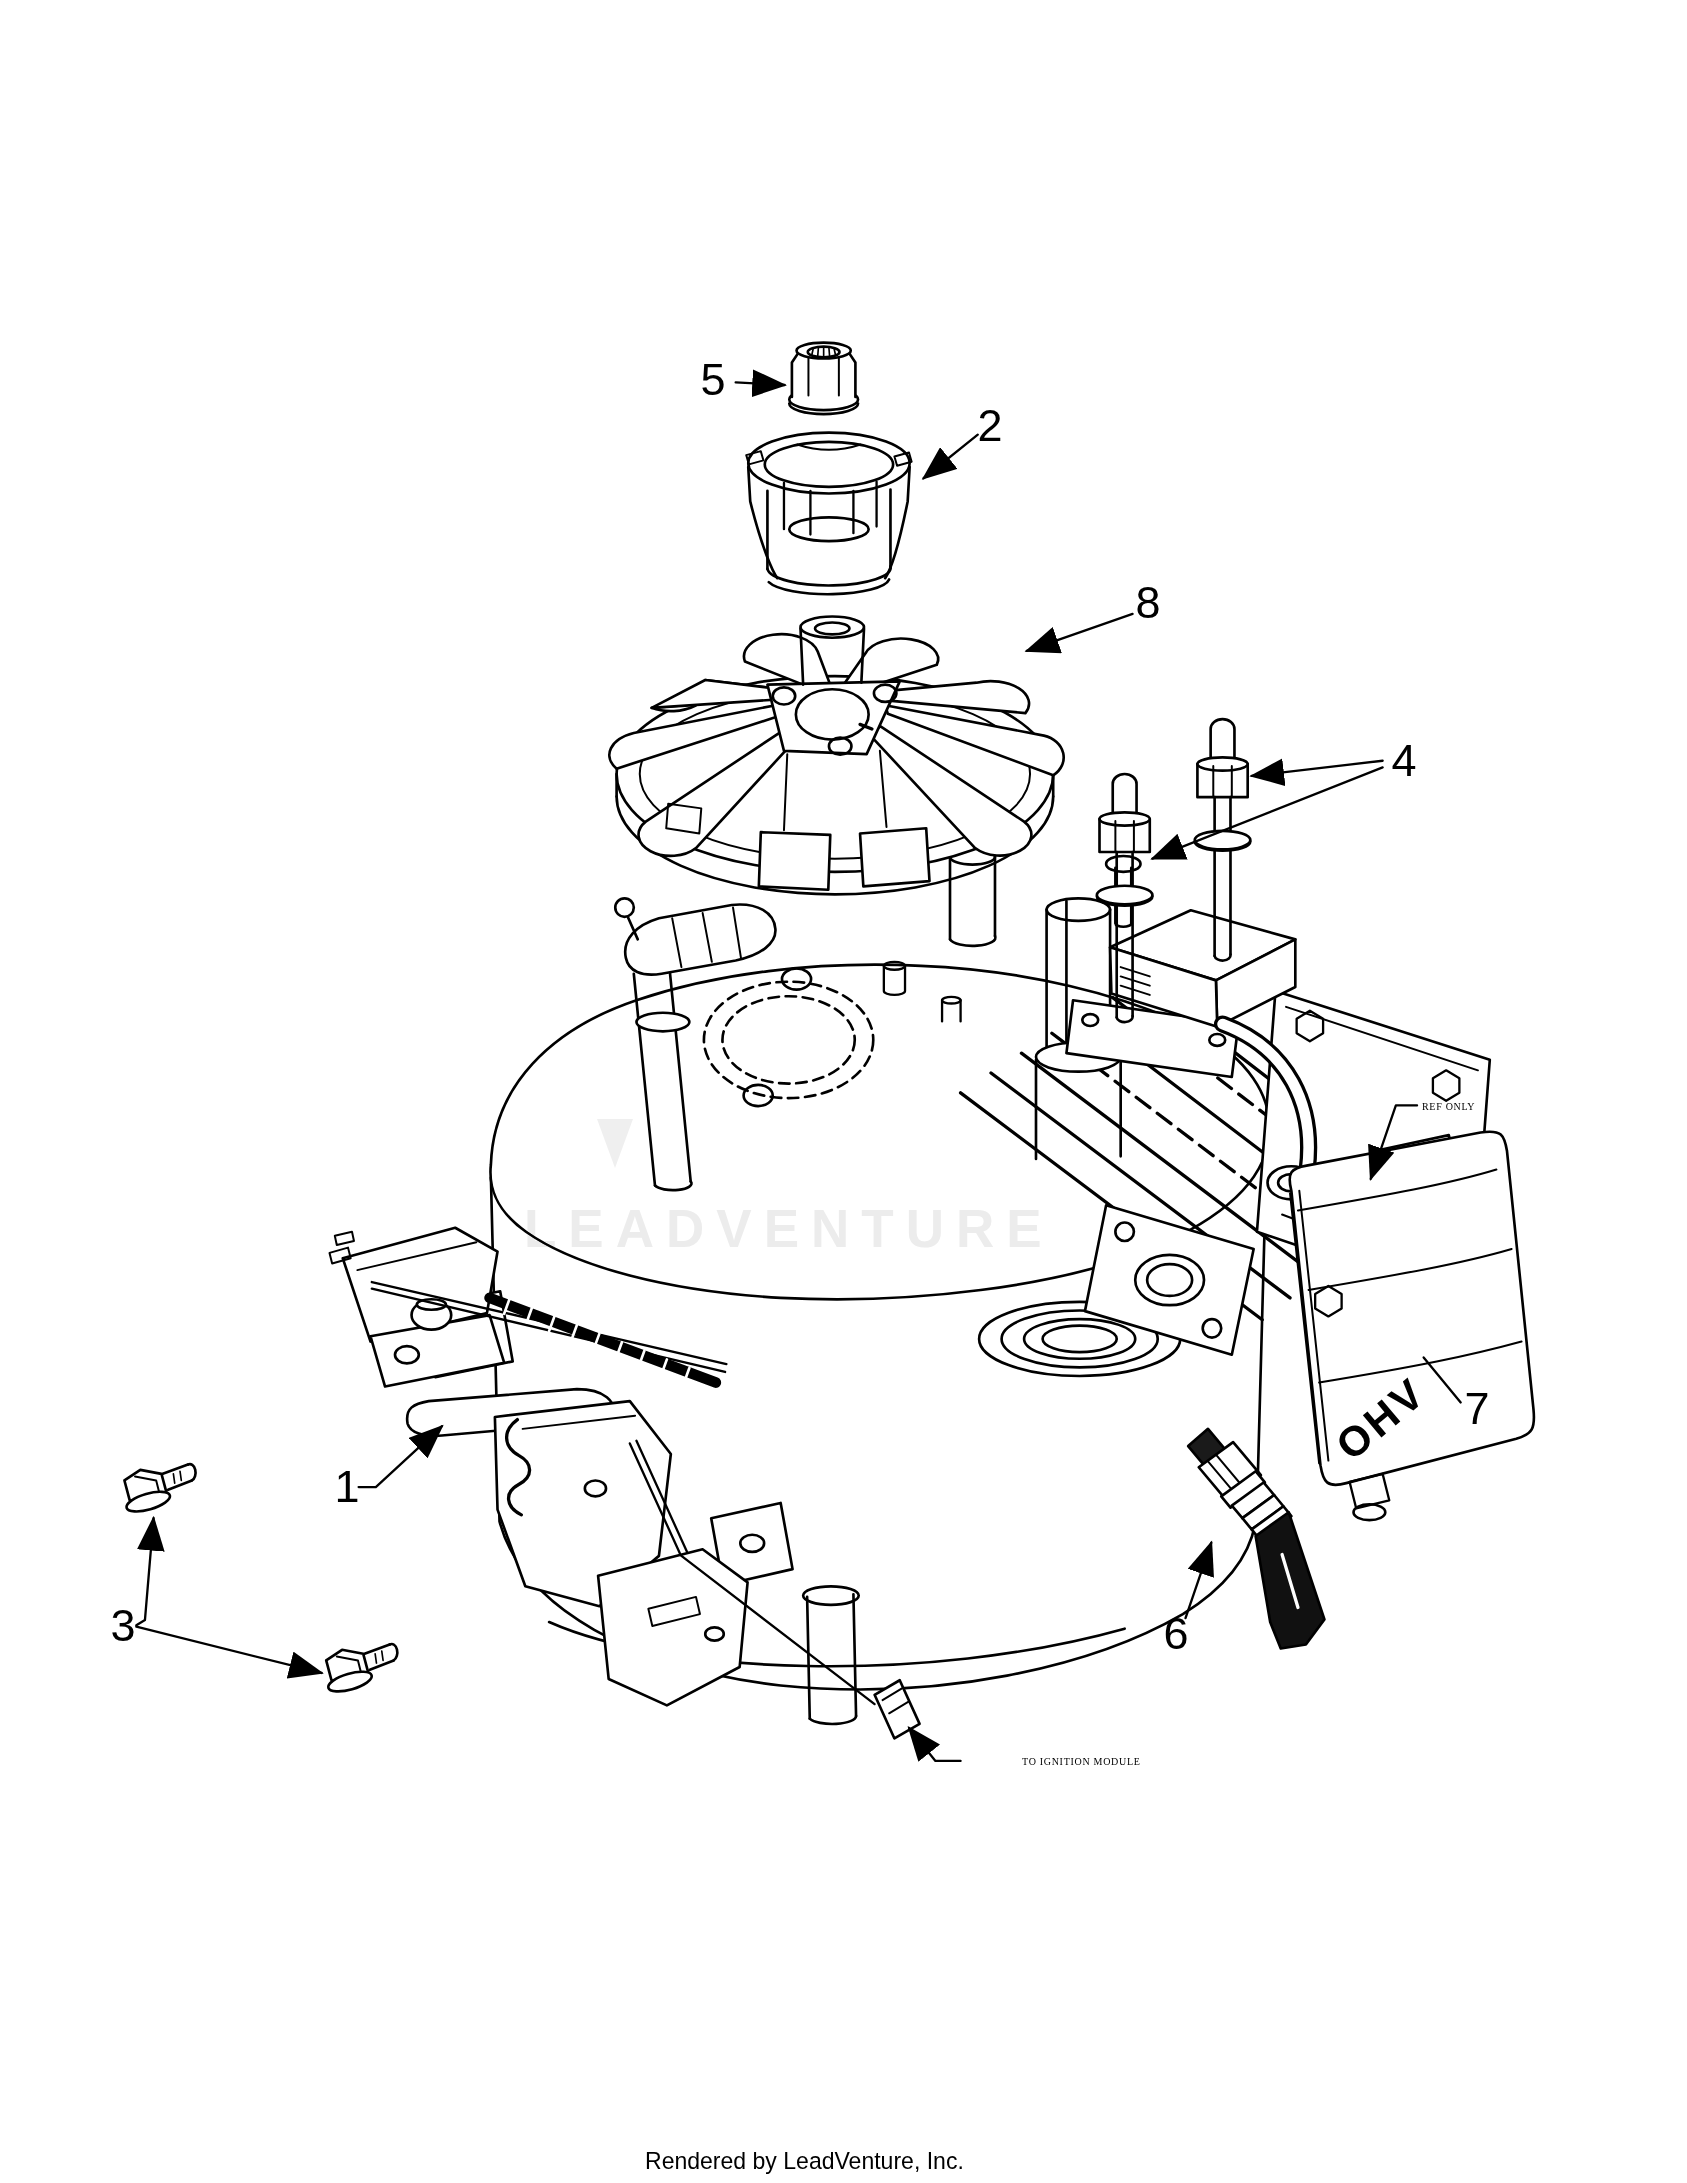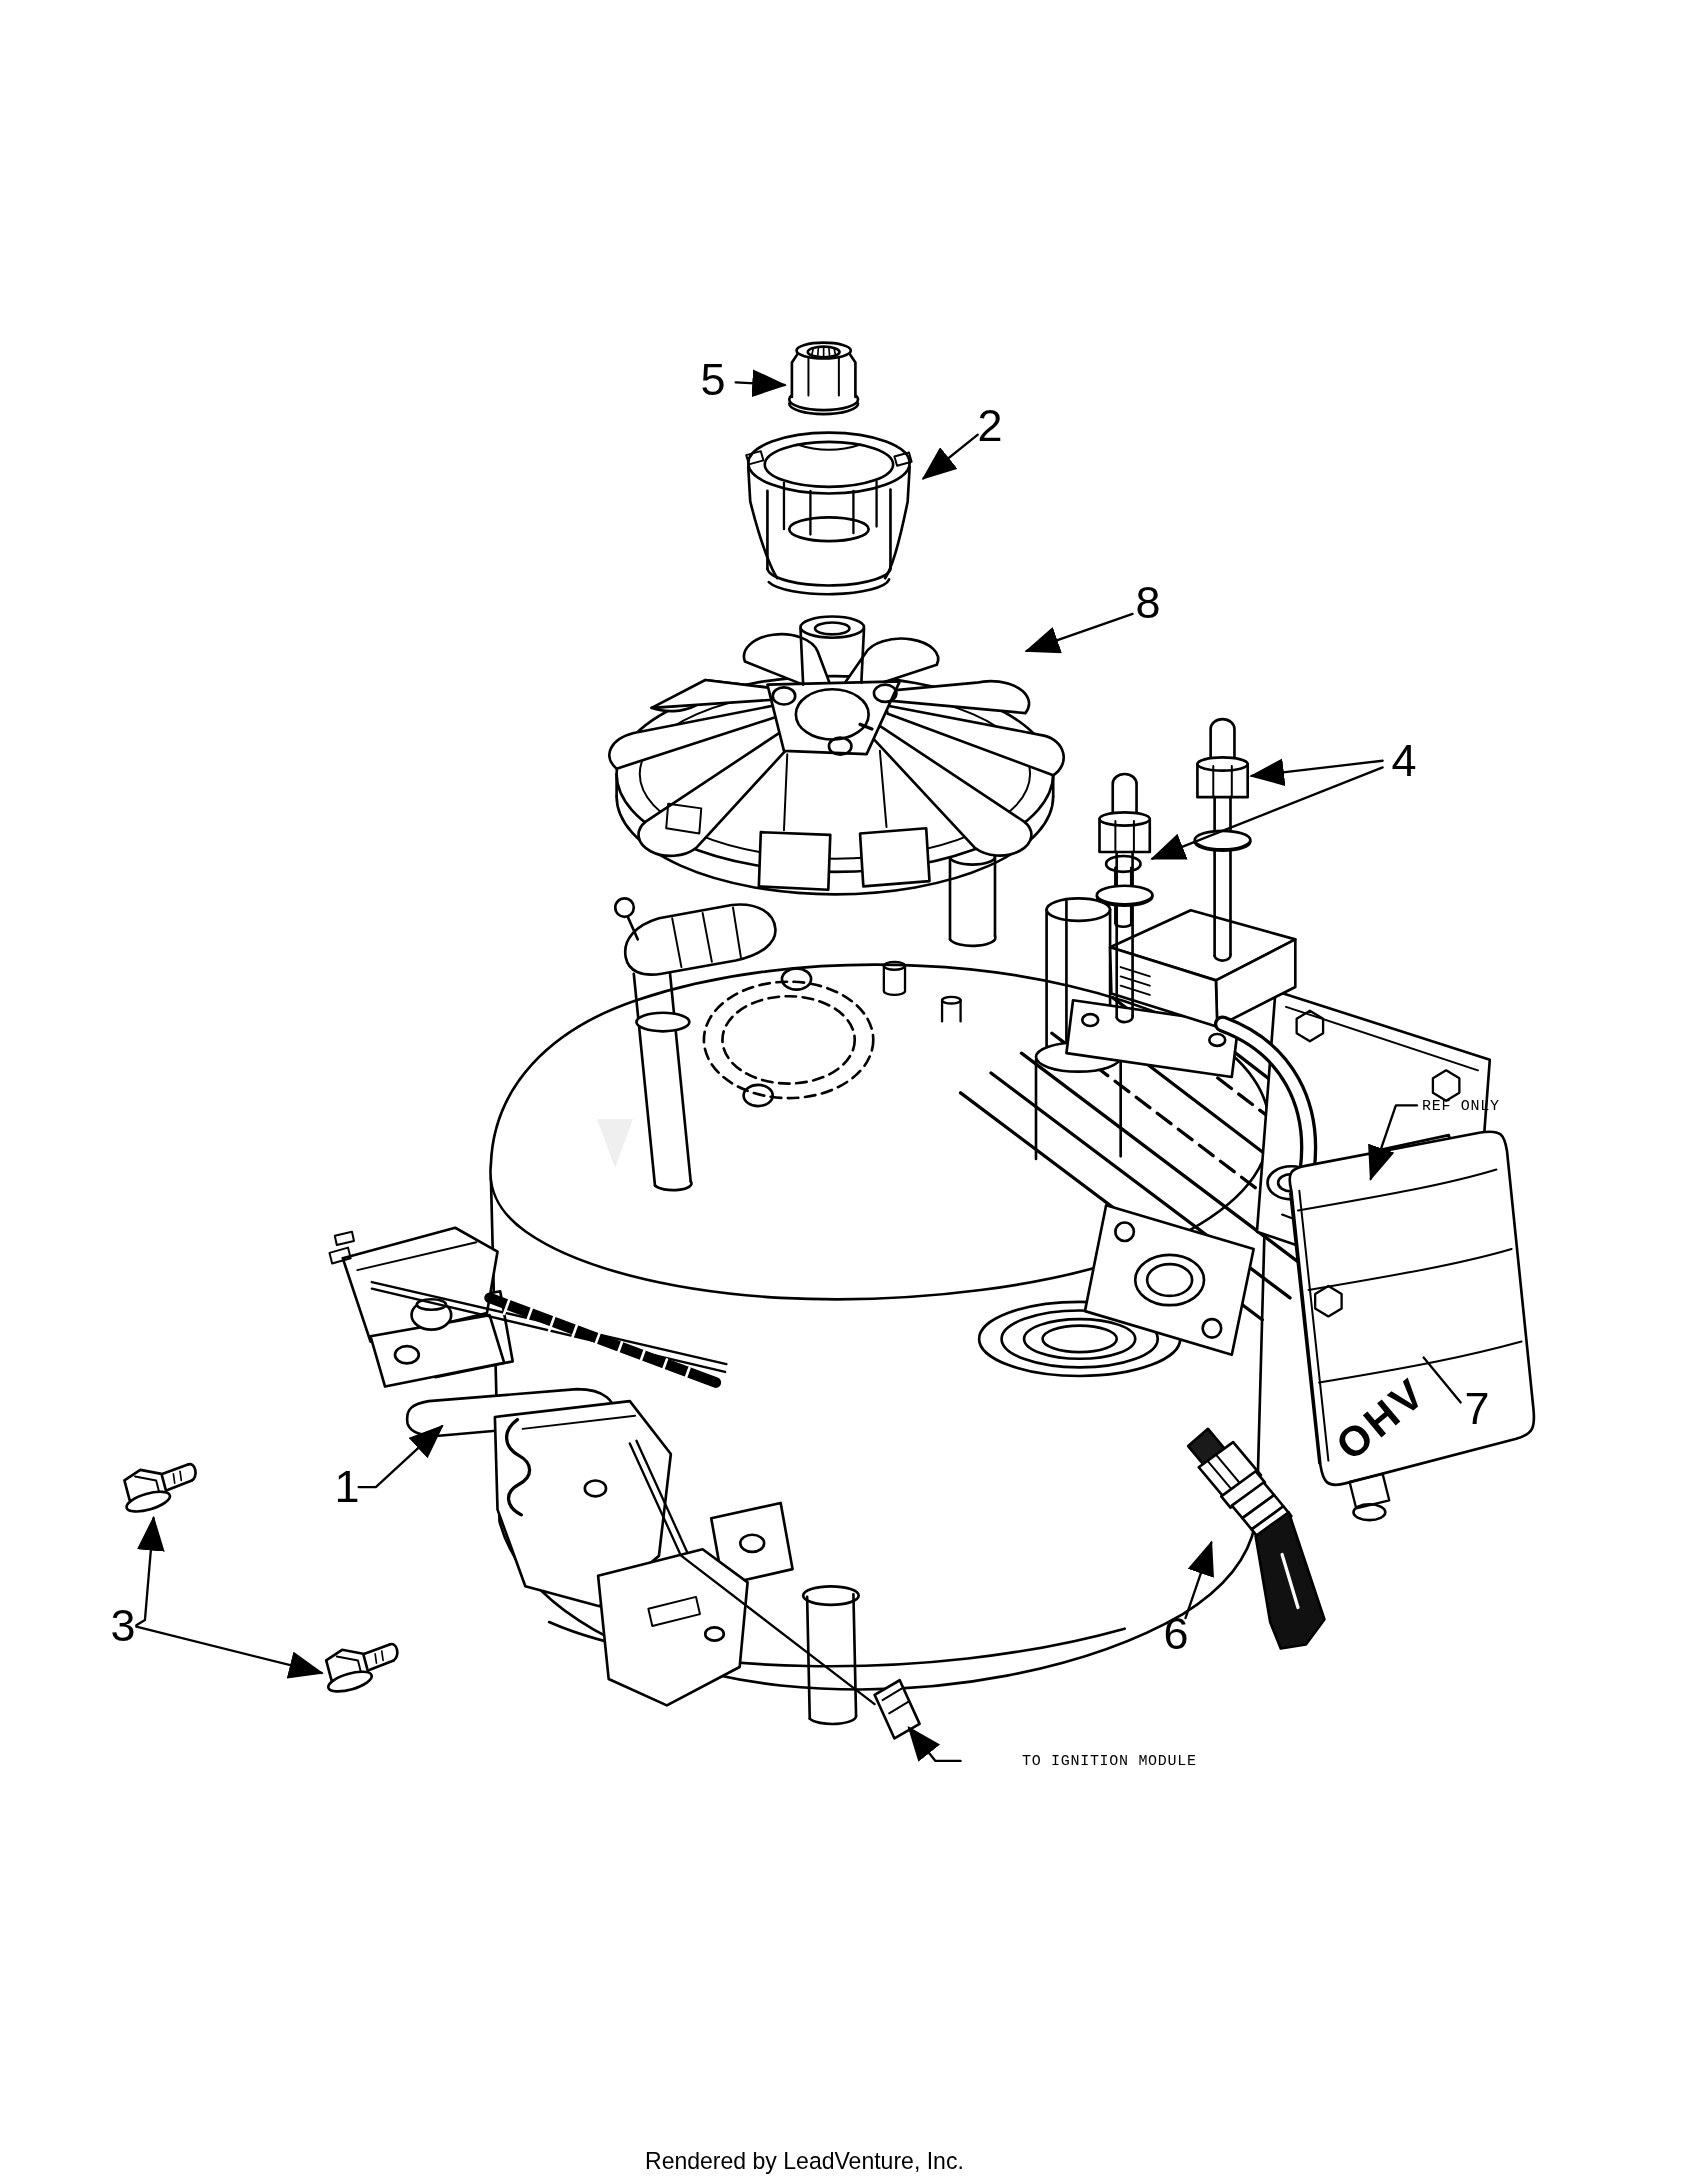--- a/index.html
+++ b/index.html
@@ -2,21 +2,21 @@
 <html style="font-size:10.6px"><head>
 <meta charset="utf-8">
 <style>
   html,body{margin:0;padding:0;background:#fff;}
   .page{position:relative;width:1687px;height:2183px;background:#fff;overflow:hidden;
         font-family:"Liberation Sans",sans-serif;}
   .art{position:absolute;left:0;top:0;z-index:1;}
   .overlay{position:absolute;z-index:3;color:#000;white-space:nowrap;}
   .callout{font-family:"Liberation Sans",sans-serif;font-size:45px;font-weight:400;
            transform:translate(-50%,-50%);}
-  .annot{font-family:Liberation Mono, monospace;font-size:15px;letter-spacing:0.7px;
+  .annot{font-family:Liberation Serif, serif;font-size:10px;letter-spacing:0.7px;
          transform:translateY(-50%);text-align:right;}
   .ohv{font-family:"Liberation Sans",sans-serif;font-size:42px;font-weight:bold;
        letter-spacing:3.3px;transform:rotate(-40deg);transform-origin:left bottom;z-index:2;}
   .watermark{position:absolute;z-index:2;font-family:"Liberation Sans",sans-serif;
              font-size:53px;font-weight:bold;letter-spacing:12px;color:#ececec;
              transform:translateY(-50%);mix-blend-mode:darken;}
   .wm-logo{position:absolute;z-index:2;width:0;height:0;border-left:18.5px solid transparent;
            border-right:18.5px solid transparent;border-top:49px solid #efefef;
            mix-blend-mode:darken;}
   .footer{position:absolute;z-index:3;font-family:"Liberation Sans",sans-serif;
@@ -308,20 +308,21 @@
     <path d="M206,2457 L219,2449 L232,2295" marker-end="url(#arw)"></path>
     <path d="M206,2459 L486,2529" marker-end="url(#arw)"></path>
     <path d="M1792,2446 L1831,2332" marker-end="url(#arw)"></path>
     <path d="M2208,2120 L2152,2052"></path>
     <path d="M2142,1671 L2110,1671 L2072,1782" marker-end="url(#arw)"></path>
     <path d="M1452,2662 L1414,2662 L1374,2612" marker-end="url(#arw)"></path>
   </g>
 </svg>
 
 <div class="wm-logo" style="left:597px;top:1119px;"></div>
+<div class="watermark" style="left:524px;top:1228px;">LEADVENTURE</div>
 
 <div class="overlay ohv" style="left:1358px;top:1422px;">OHV</div>
 
 <div class="overlay callout" style="left:713px;top:380px;">5</div>
 <div class="overlay callout" style="left:990px;top:426px;">2</div>
 <div class="overlay callout" style="left:1148px;top:603px;">8</div>
 <div class="overlay callout" style="left:1404px;top:761px;">4</div>
 <div class="overlay callout" style="left:347px;top:1487px;">1</div>
 <div class="overlay callout" style="left:123px;top:1626px;">3</div>
 <div class="overlay callout" style="left:1176px;top:1634px;">6</div>

